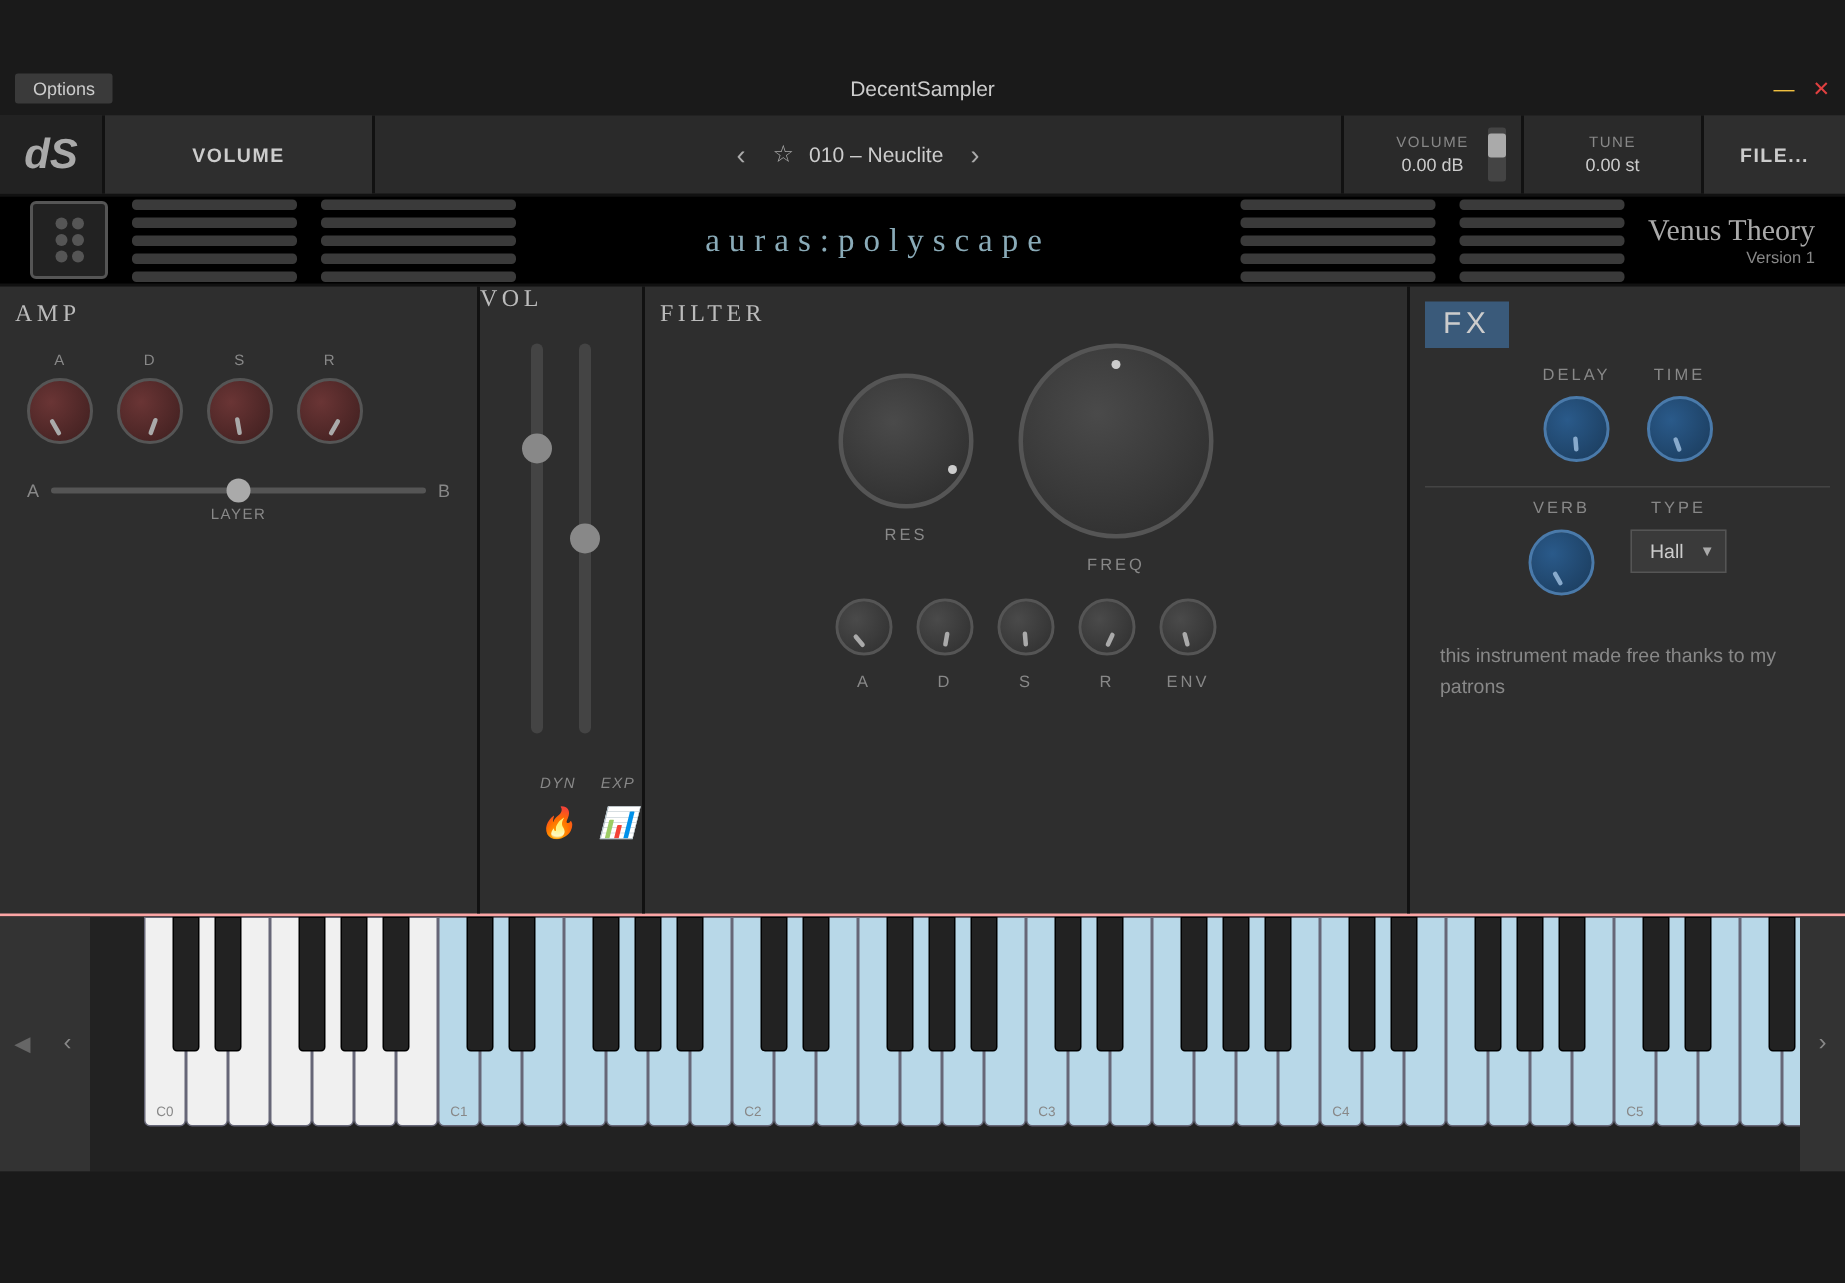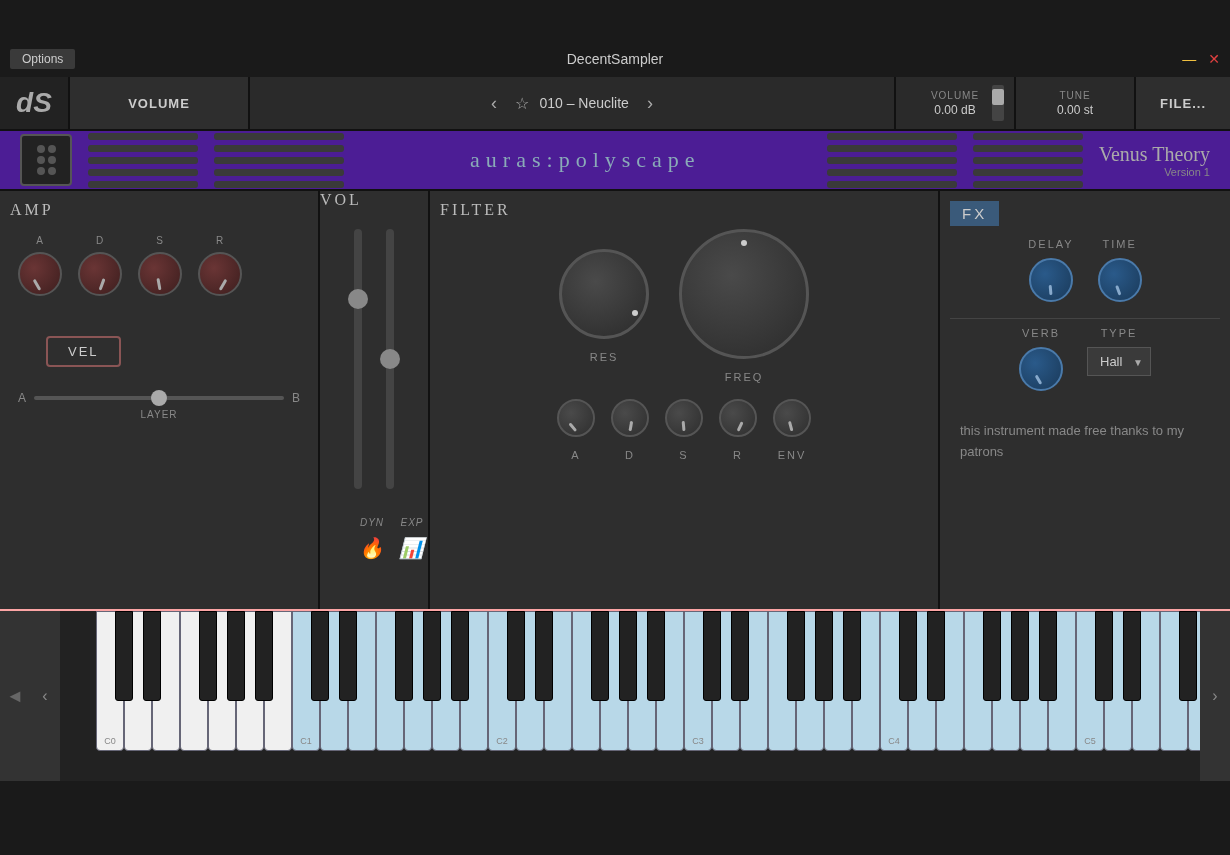--- a/index.html
+++ b/index.html
@@ -150,21 +150,21 @@
       font-weight: bold;
       letter-spacing: 1px;
       cursor: pointer;
     }
 
     
     .plugin-header {
       display: flex;
       align-items: center;
       justify-content: space-between;
-      background: #4c1d95;
+      background: #000000;
       height: 60px;
       padding: 0 20px;
       border-bottom: 2px solid #111;
     }
     .plugin-header-left {
       display: flex;
       align-items: center;
       gap: 16px;
     }
     .speaker-icon {
@@ -478,21 +478,21 @@
     }
 
     
     .fx-section {
       width: 290px;
       padding: 10px;
     }
     .fx-title {
       background: #3a5a7a;
       color: #ccc;
-      font-size: 15px;
+      font-size: 20px;
       letter-spacing: 3px;
       padding: 4px 12px;
       display: inline-block;
       margin-bottom: 12px;
     }
     .fx-row {
       display: flex;
       gap: 24px;
       margin-bottom: 16px;
       justify-content: center;
@@ -788,23 +788,20 @@
         <div class="knob knob-d"></div>
       </div>
       <div class="knob-group">
         <span class="knob-label">S</span>
         <div class="knob knob-s"></div>
       </div>
       <div class="knob-group">
         <span class="knob-label">R</span>
         <div class="knob knob-r"></div>
       </div>
-    </div>
-    <div style="margin-top:24px;margin-left:16px;">
-      <button class="vel-btn">VEL</button>
     </div>
     <div class="layer-section">
       <div class="layer-slider-row">
         <span class="layer-slider-label">A</span>
         <div class="layer-slider">
           <div class="layer-slider-thumb"></div>
         </div>
         <span class="layer-slider-label">B</span>
       </div>
       <div class="layer-label">LAYER</div>

